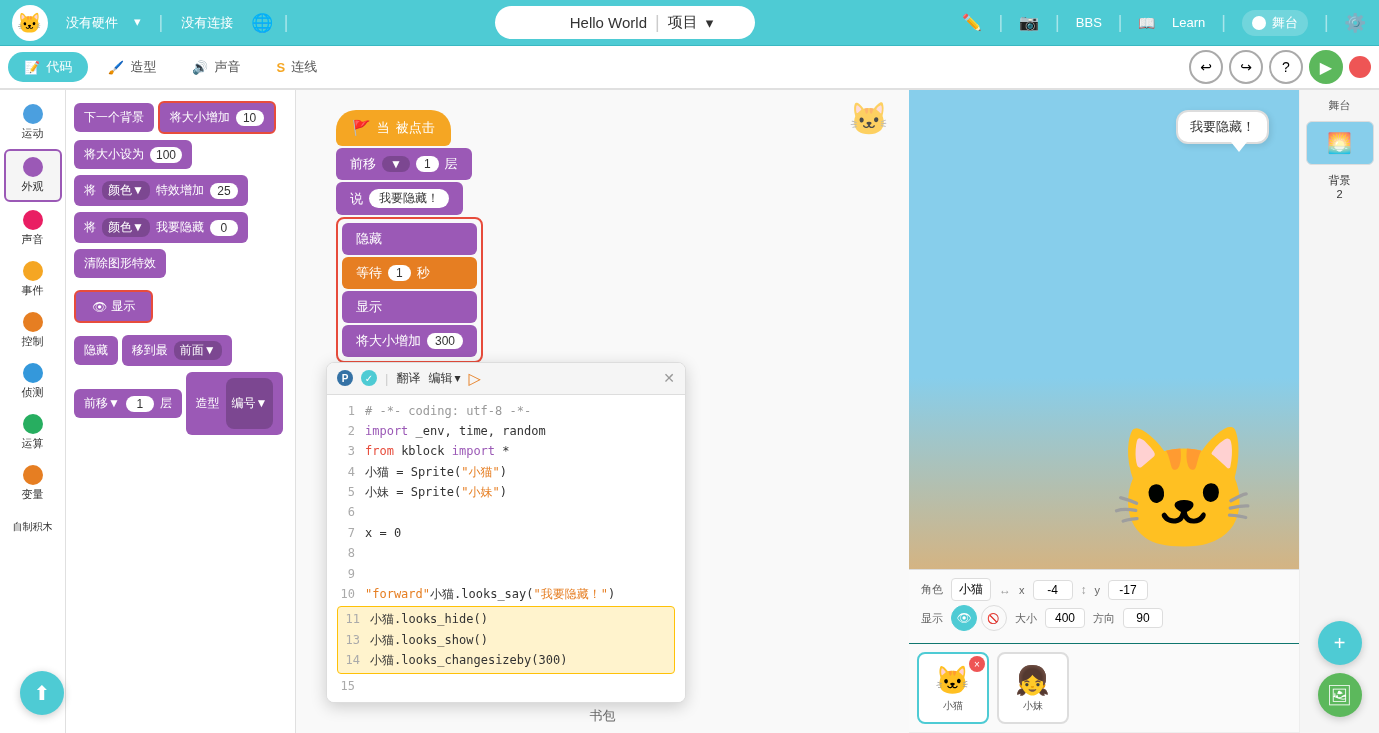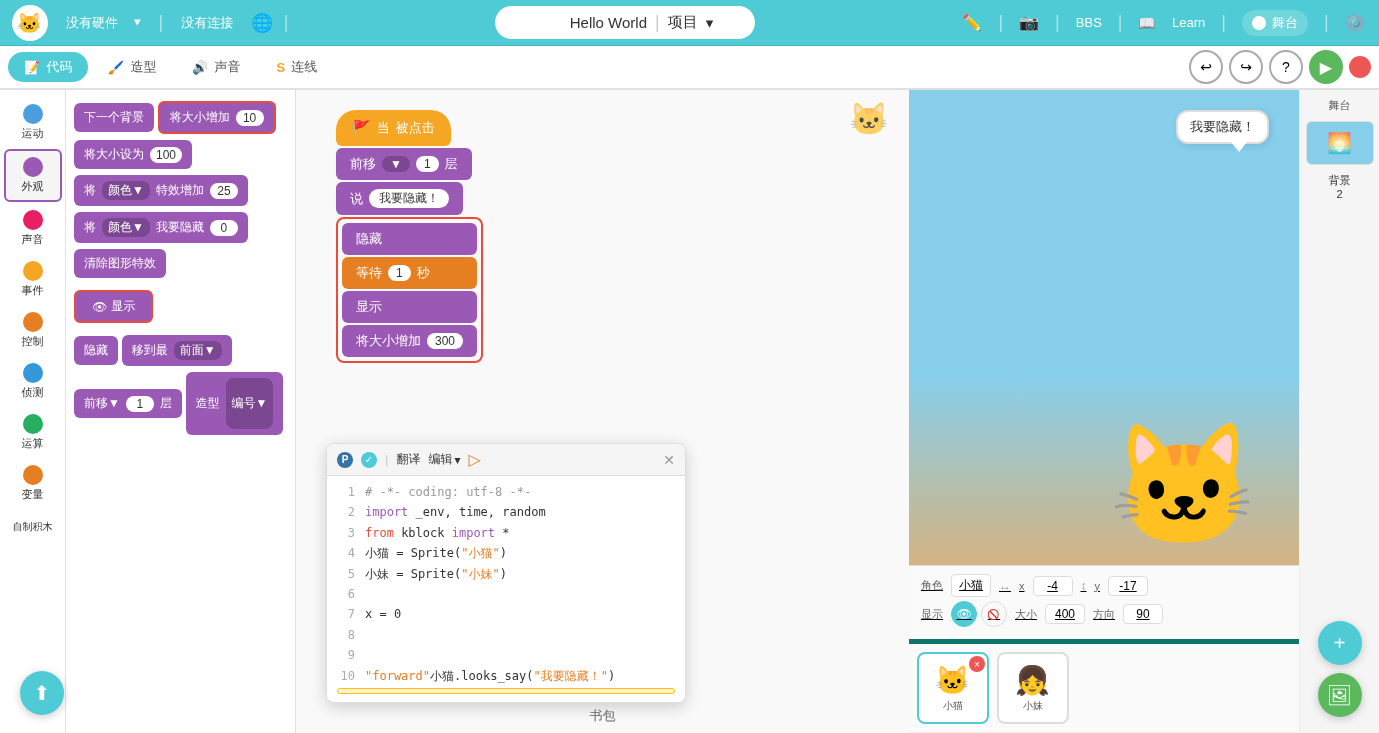--- a/index.html
+++ b/index.html
@@ -119,21 +119,21 @@
       padding: 6px 12px; font-size: 13px; color: #333;
       box-shadow: 2px 2px 6px rgba(0,0,0,0.1);
     }
     .speech-bubble::after {
       content: ''; position: absolute; bottom: -10px; right: 20px;
       border-left: 8px solid transparent; border-right: 8px solid transparent;
       border-top: 10px solid #fff;
     }
 
     
-    .sprite-info { padding: 8px 12px; border-bottom: 5px solid #0f766e; background: #fafafa; text-decoration: underline; }
+    .sprite-info { padding: 8px 12px; border-bottom: 1px solid #0f766e; background: #fafafa; }
     .sprite-info-row { display: flex; align-items: center; gap: 8px; margin-bottom: 4px; font-size: 12px; }
     .info-label { color: #666; font-size: 11px; }
     .info-value { background: #fff; border: 1px solid #ddd; border-radius: 4px; padding: 2px 6px; font-size: 12px; min-width: 40px; text-align: center; }
     .visible-toggle { display: flex; gap: 4px; }
     .vis-btn { width: 26px; height: 26px; border-radius: 50%; border: 1px solid #ddd; display: flex; align-items: center; justify-content: center; cursor: pointer; font-size: 12px; }
     .vis-btn.active { background: #4ECBD4; color: #fff; border-color: #4ECBD4; }
 
     
     .sprite-list { padding: 8px; display: flex; gap: 8px; background: #fafafa; border-bottom: 1px solid #eee; }
     .sprite-card { width: 72px; height: 72px; border-radius: 8px; background: #fff; border: 2px solid #ddd; display: flex; flex-direction: column; align-items: center; justify-content: center; cursor: pointer; position: relative; font-size: 11px; overflow: hidden; }
@@ -412,20 +412,36 @@
         <div class="code-line">
           <span class="line-num">9</span>
           <span class="line-code"></span>
         </div>
         <div class="code-line">
           <span class="line-num">10</span>
           <span class="line-code"><span class="kw-str">"forward"</span>小猫.looks_say(<span class="kw-str">"我要隐藏！"</span>)</span>
         </div>
 
         <div style="background:#fff3cd;border:1px solid #ffc107;border-radius:4px;margin:2px 0;padding:2px 4px;">
+          <div class="code-line">
+            <span class="line-num">11</span>
+            <span class="line-code">小猫.looks_hide()</span>
+          </div>
+          <div class="code-line">
+            <span class="line-num">13</span>
+            <span class="line-code">小猫.looks_show()</span>
+          </div>
+          <div class="code-line">
+            <span class="line-num">14</span>
+            <span class="line-code">小猫.looks_changesizeby(300)</span>
+          </div>
+        </div>
+        <div class="code-line">
+          <span class="line-num">15</span>
+          <span class="line-code"></span>
         </div>
       </div>
     </div>
 
     
     <div class="bookbag-label">书包</div>
   </div>
 
   <div class="right-panel">
 

